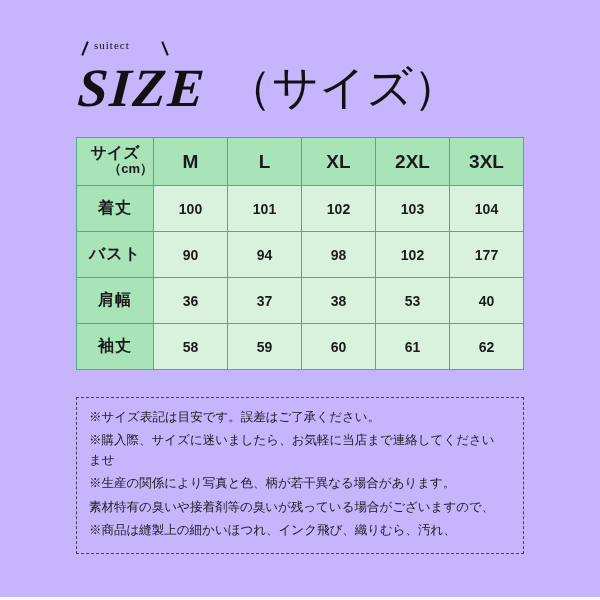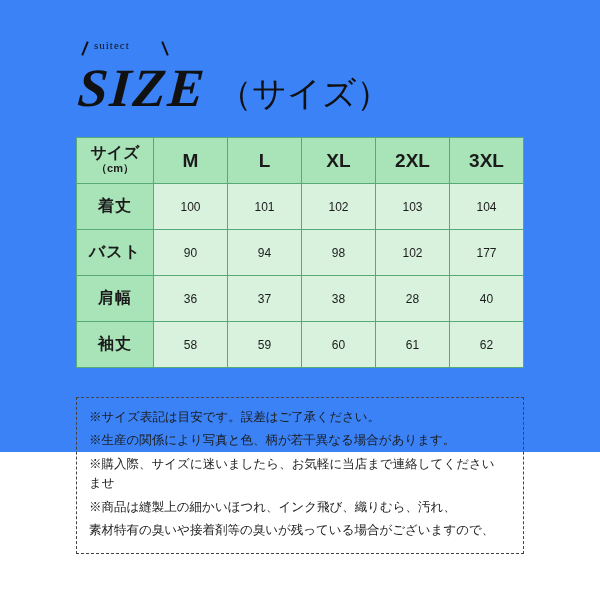--- a/index.html
+++ b/index.html
@@ -9,22 +9,22 @@
   body {
     width: 600px;
     height: 600px;
     background: #ffffff;
     font-family: "Liberation Sans", sans-serif;
     overflow: hidden;
   }
   .page {
     position: relative;
     width: 600px;
-    height: 452px;
-    background: #3b82f6;
+    height: 597px;
+    background: #c4b5fd;
   }
 
   
   .title-block {
     position: absolute;
     left: 78px;
     top: 42px;
     height: 72px;
     display: flex;
     align-items: flex-end;
@@ -62,23 +62,23 @@
     font-family: "Liberation Serif", serif;
     font-size: 54px;
     font-weight: bold;
     letter-spacing: 2px;
     color: #111111;
     line-height: 0.95;
     font-style: italic;
     transform: skewX(-4deg);
   }
   .size-jp {
-    font-size: 34px;
+    font-size: 46px;
     color: #111111;
-    margin-left: 12px;
+    margin-left: 20px;
     line-height: 1;
     padding-bottom: 4px;
   }
 
   
   .size-table {
     position: absolute;
     left: 76px;
     top: 137px;
     width: 448px;
@@ -90,40 +90,42 @@
     text-align: center;
     vertical-align: middle;
     color: #1b1b1b;
   }
   .size-table th {
     background: #a9e3b8;
     font-weight: bold;
   }
   .size-table td {
     background: #d8f2de;
-    font-size: 12px;
+    font-size: 14px;
+    font-weight: bold;
   }
   .size-table td.rowhead {
     background: #a9e3b8;
     font-weight: bold;
     font-size: 16px;
     letter-spacing: 1px;
   }
   .col-head {
     width: 76px;
     margin-top: 36px;
   }
   .hdr-cm {
     font-size: 16px;
     line-height: 1.15;
     padding: 6px 0 8px;
   }
   .hdr-cm .small {
-    font-size: 11px;
+    font-size: 13px;
     display: block;
+    text-align: right;
   }
   .hdr-col {
     font-size: 19px;
     padding: 10px 0;
   }
   .size-table tbody tr {
     height: 46px;
     margin-top: 45px;
   }
 
@@ -189,35 +191,35 @@
         <td>94</td>
         <td>98</td>
         <td>102</td>
         <td>177</td>
       </tr>
       <tr>
         <td class="rowhead">肩幅</td>
         <td>36</td>
         <td>37</td>
         <td>38</td>
-        <td>28</td>
+        <td>53</td>
         <td>40</td>
       </tr>
       <tr>
         <td class="rowhead">袖丈</td>
         <td>58</td>
         <td>59</td>
         <td>60</td>
         <td>61</td>
         <td>62</td>
       </tr>
     </tbody>
   </table>
 
   <div class="notes">
     <p>※サイズ表記は目安です。誤差はご了承ください。</p>
+    <p>※購入際、サイズに迷いましたら、お気軽に当店まで連絡してくださいませ</p>
     <p>※生産の関係により写真と色、柄が若干異なる場合があります。</p>
-    <p>※購入際、サイズに迷いましたら、お気軽に当店まで連絡してくださいませ</p>
+    <p>素材特有の臭いや接着剤等の臭いが残っている場合がございますので、</p>
     <p>※商品は縫製上の細かいほつれ、インク飛び、織りむら、汚れ、</p>
-    <p>素材特有の臭いや接着剤等の臭いが残っている場合がございますので、</p>
   </div>
 
 </div>
 
 </body></html>

